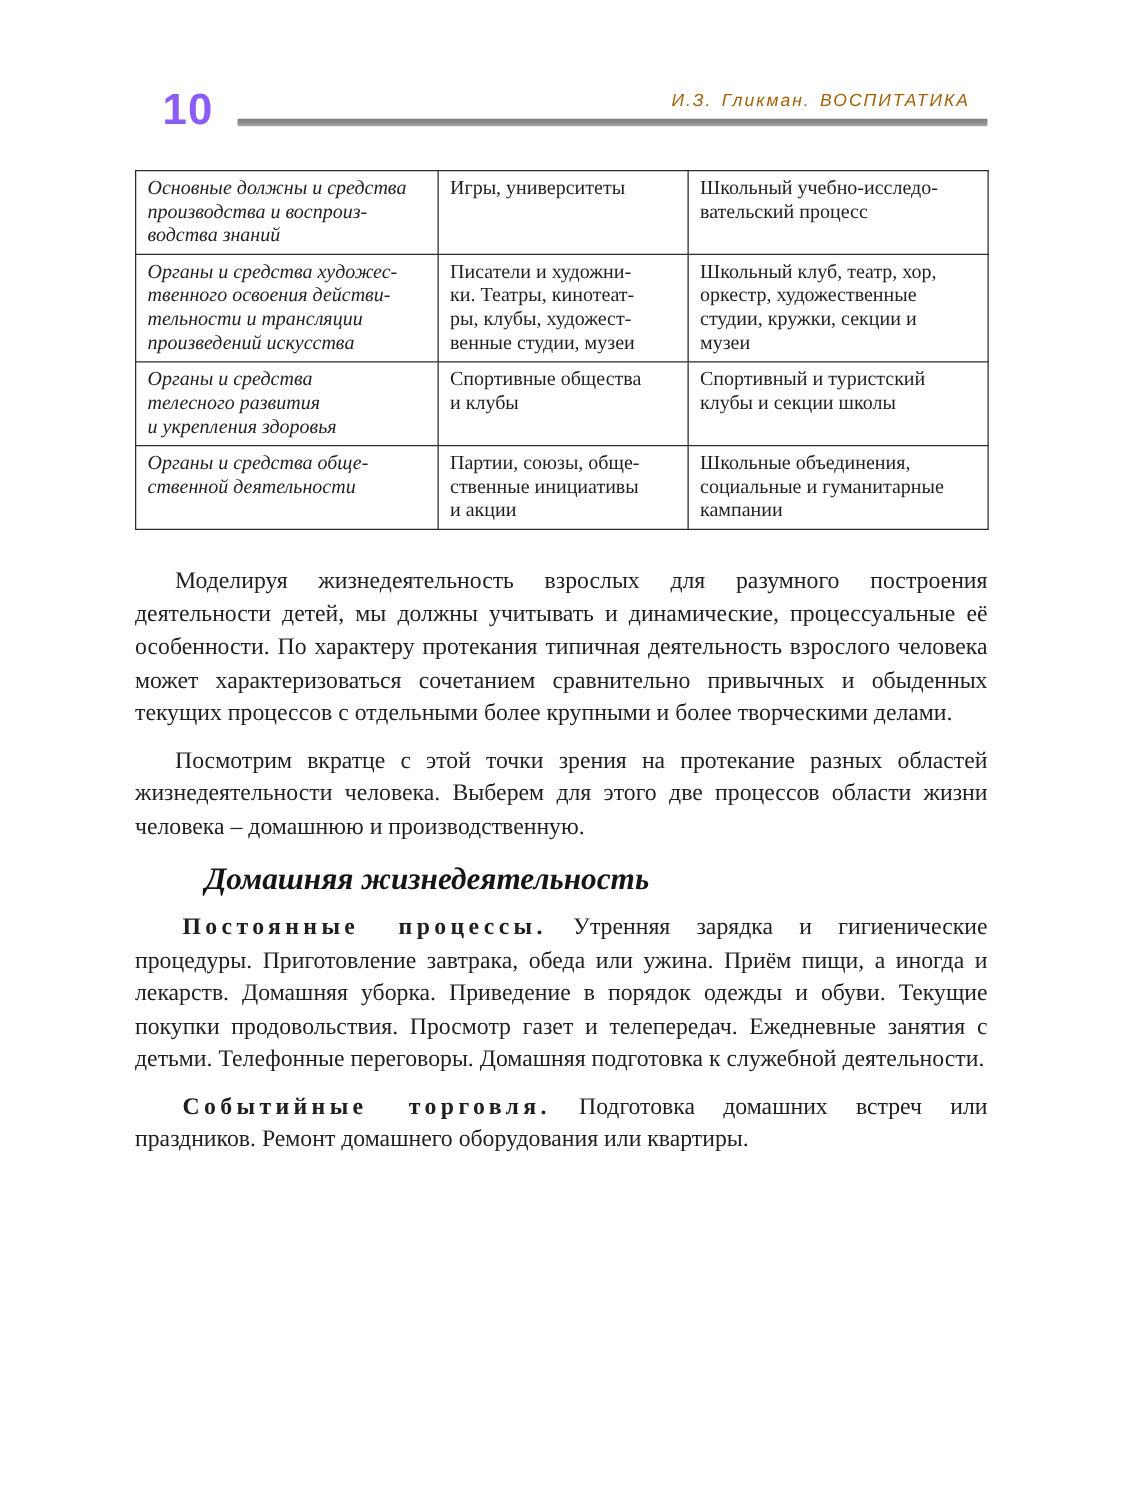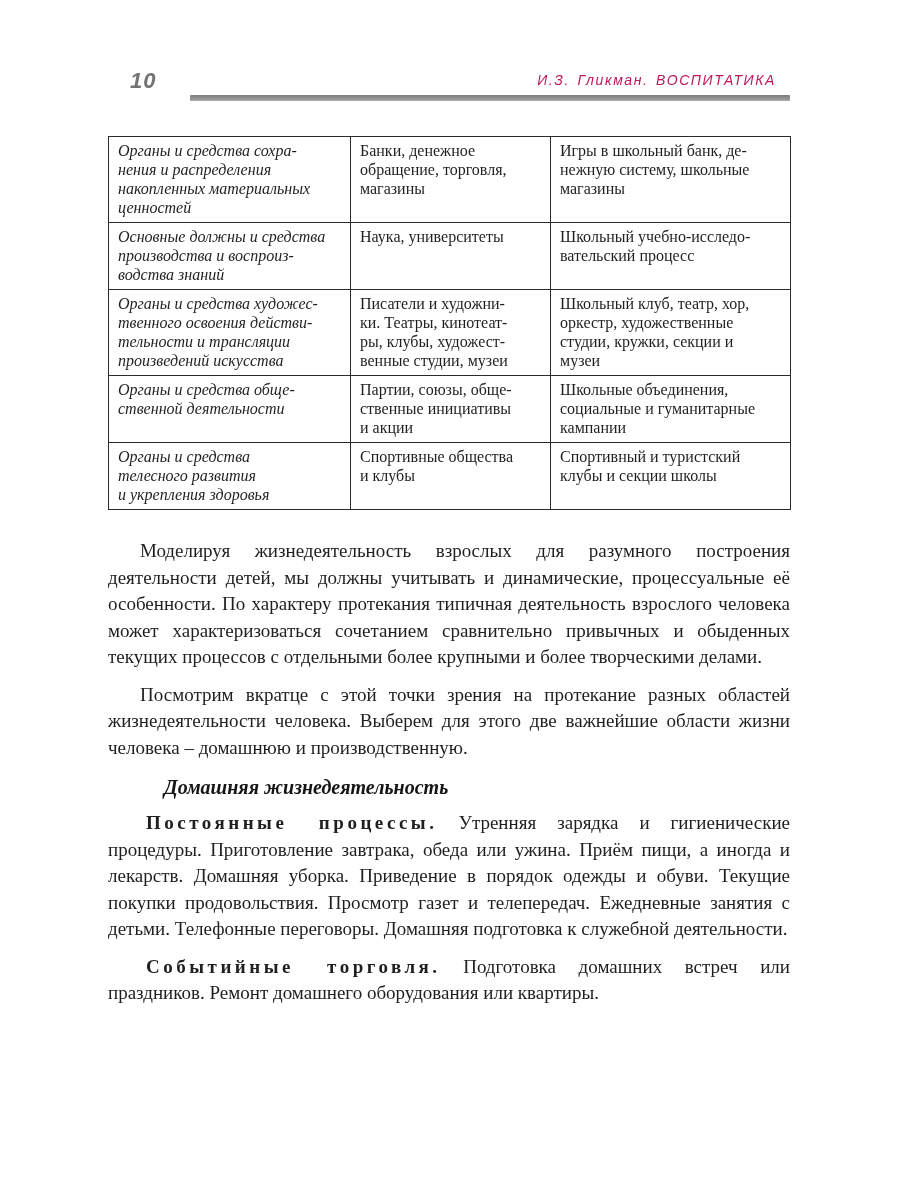--- a/index.html
+++ b/index.html
@@ -22,34 +22,33 @@
   .hdr {
     position: relative;
     height: 50px;
     margin-top: 68px;
   }
   .pagenum {
     position: absolute;
     left: 22px;
     top: 0;
     font-family: "Liberation Sans", sans-serif;
-    font-size: 22px;
+    font-size: 35px;
     font-weight: bold;
-    font-style: italic;
-    color: #737373;
+    color: #8b5cf6;
     letter-spacing: 1px;
   }
   .runhead {
     position: absolute;
     right: 14px;
     top: 4px;
     font-family: "Liberation Sans", sans-serif;
     font-size: 14px;
     font-style: italic;
-    color: #be185d;
+    color: #a16207;
     letter-spacing: 1.6px;
     word-spacing: 2px;
   }
   .hrule {
     position: absolute;
     left: 82px;
     right: 0;
     top: 27px;
     height: 6px;
     background: linear-gradient(to bottom, #7d7d7d 0%, #8f8f8f 55%, #ababab 100%);
@@ -82,21 +81,21 @@
   p.body-p {
     margin: 28px 0 0 0;
     font-size: 19px;
     line-height: 26.5px;
     text-align: justify;
     text-indent: 32px;
   }
   p.body-p.p2 { margin-top: 11px; }
   .subhead {
     margin: 15px 0 0 56px;
-    font-size: 20px;
+    font-size: 25px;
     font-weight: bold;
     font-style: italic;
     color: #151515;
   }
   p.body-p.lead-p { margin-top: 11px; text-indent: 38px; }
   .lead {
     letter-spacing: 3.5px;
     word-spacing: 7px;
     font-weight: bold;
   }
@@ -113,79 +112,67 @@
   </div>
 
   <table class="acttbl">
     <colgroup>
       <col style="width:242px">
       <col style="width:200px">
       <col style="width:240px">
     </colgroup>
     <tbody>
       <tr>
-        <td class="c1">Органы и средства сохра-
-нения и распределения
-накопленных материальных
-ценностей</td>
-        <td class="c2">Банки, денежное
-обращение, торговля,
-магазины</td>
-        <td class="c3">Игры в школьный банк, де-
-нежную систему, школьные
-магазины</td>
-      </tr>
-      <tr>
         <td class="c1">Основные должны и средства
 производства и воспроиз-
 водства знаний</td>
-        <td class="c2">Наука, университеты</td>
+        <td class="c2">Игры, университеты</td>
         <td class="c3">Школьный учебно-исследо-
 вательский процесс</td>
       </tr>
       <tr>
         <td class="c1">Органы и средства художес-
 твенного освоения действи-
 тельности и трансляции
 произведений искусства</td>
         <td class="c2">Писатели и художни-
 ки. Театры, кинотеат-
 ры, клубы, художест-
 венные студии, музеи</td>
         <td class="c3">Школьный клуб, театр, хор,
 оркестр, художественные
 студии, кружки, секции и
 музеи</td>
       </tr>
       <tr>
+        <td class="c1">Органы и средства
+телесного развития
+и укрепления здоровья</td>
+        <td class="c2">Спортивные общества
+и клубы</td>
+        <td class="c3">Спортивный и туристский
+клубы и секции школы</td>
+      </tr>
+      <tr>
         <td class="c1">Органы и средства обще-
 ственной деятельности</td>
         <td class="c2">Партии, союзы, обще-
 ственные инициативы
 и акции</td>
         <td class="c3">Школьные объединения,
 социальные и гуманитарные
 кампании</td>
       </tr>
-      <tr>
-        <td class="c1">Органы и средства
-телесного развития
-и укрепления здоровья</td>
-        <td class="c2">Спортивные общества
-и клубы</td>
-        <td class="c3">Спортивный и туристский
-клубы и секции школы</td>
-      </tr>
     </tbody>
   </table>
 
 
   <p class="body-p p1">Моделируя жизнедеятельность взрослых для разумного построения деятельности детей, мы должны учитывать и динамические, процессуальные её особенности. По характеру протекания типичная деятельность взрослого человека может характеризоваться сочетанием сравнительно привычных и обыденных текущих процессов с отдельными более крупными и более творческими делами.</p>
 
-  <p class="body-p p2">Посмотрим вкратце с этой точки зрения на протекание разных областей жизнедеятельности человека. Выберем для этого две важнейшие области жизни человека – домашнюю и производственную.</p>
+  <p class="body-p p2">Посмотрим вкратце с этой точки зрения на протекание разных областей жизнедеятельности человека. Выберем для этого две процессов области жизни человека – домашнюю и производственную.</p>
 
   <h3 class="subhead">Домашняя жизнедеятельность</h3>
 
   <p class="body-p lead-p"><span class="lead">Постоянные процессы.</span><span> Утренняя зарядка и гигиенические процедуры. Приготовление завтрака, обеда или ужина. Приём пищи, а иногда и лекарств. Домашняя уборка. Приведение в порядок одежды и обуви. Текущие покупки продовольствия. Просмотр газет и телепередач. Ежедневные занятия с детьми. Телефонные переговоры. Домашняя подготовка к служебной деятельности.</span></p>
 
   <p class="body-p lead-p"><span class="lead">Событийные торговля.</span><span> Подготовка домашних встреч или праздников. Ремонт домашнего оборудования или квартиры.</span></p>
 
 </div>
 
 </body></html>

